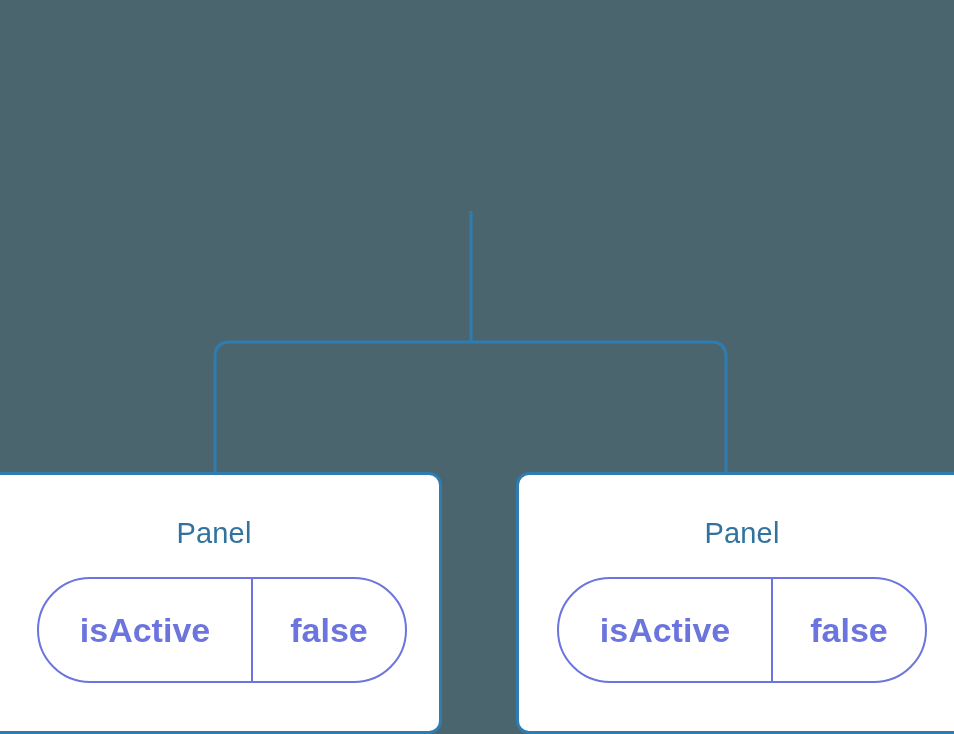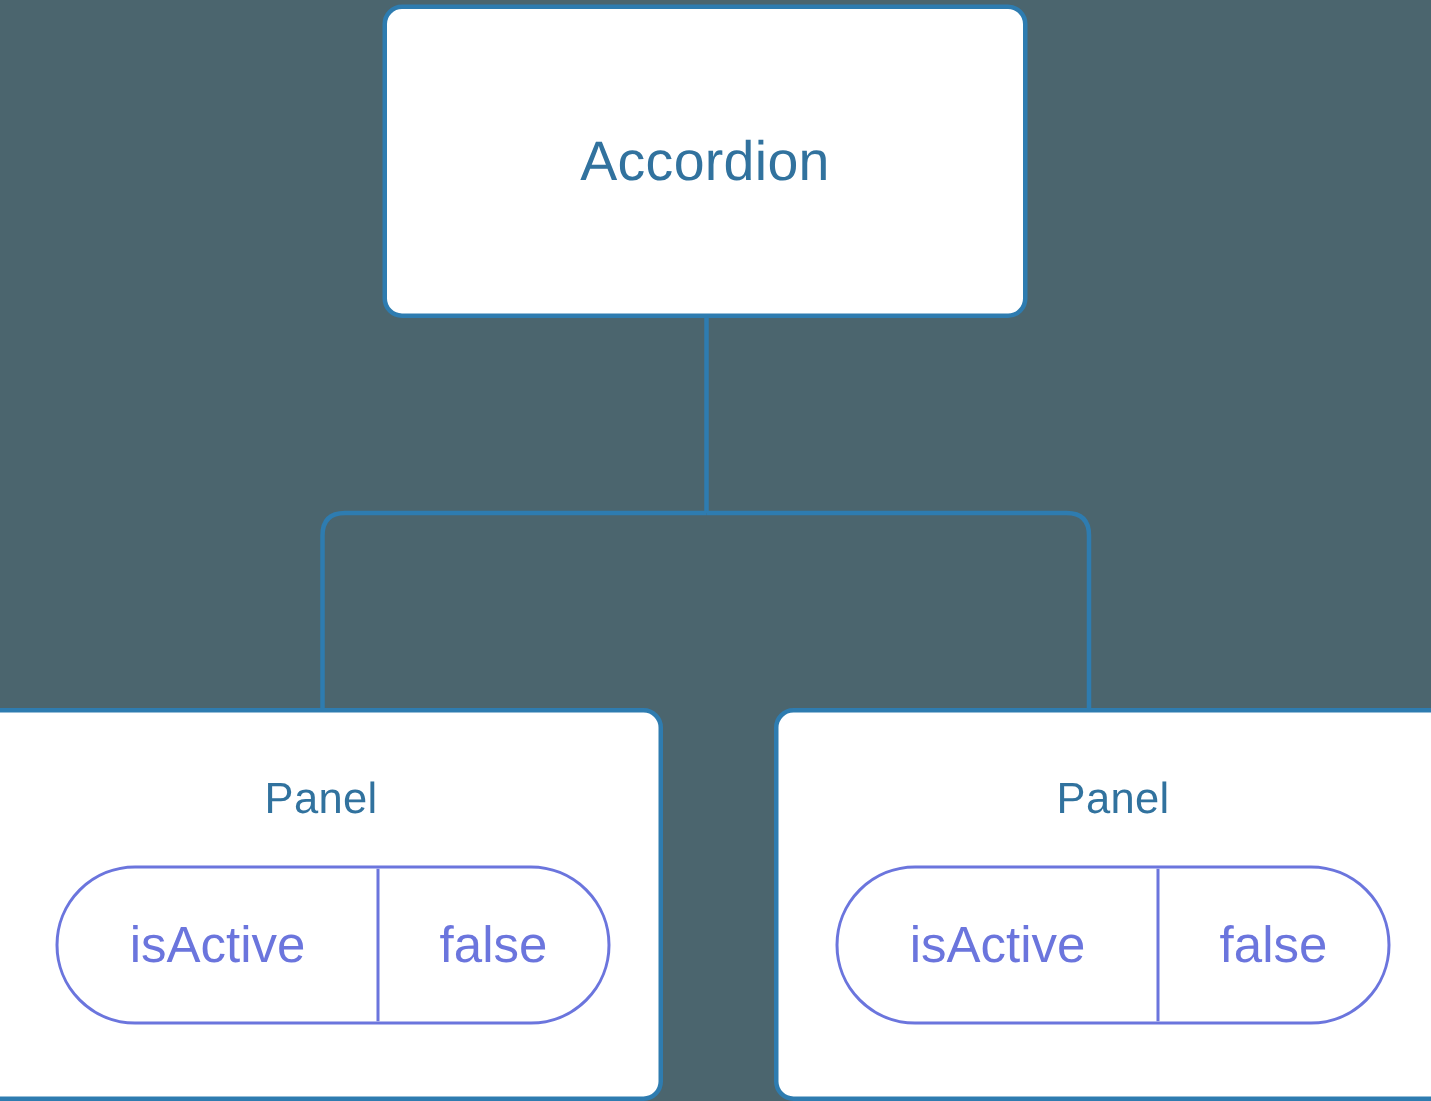--- a/index.html
+++ b/index.html
@@ -97,20 +97,21 @@
   .state-key,
   .state-value {
     display: flex;
     align-items: center;
     justify-content: center;
     color: #6b75dd;
     font-size: 34px;
     line-height: 1;
     white-space: nowrap;
     box-sizing: border-box;
+    font-weight: bold;
   }
   .state-key {
     width: 214px;
     border-right: 2.5px solid #6b75dd;
   }
   .state-value {
     width: 152px;
   }
   #node-panel-left .state-pill {
     margin-left: 16px;
@@ -126,23 +127,20 @@
 
   <svg id="edges" viewBox="0 0 954 734" width="954" height="734" xmlns="http://www.w3.org/2000/svg">
 
     <path d="M471,211 L471,342" fill="none" stroke="#2e7cb0" stroke-width="3" stroke-linecap="butt"></path>
 
     <path d="M471,342 L230,342 Q215,342 215,357 L215,474" fill="none" stroke="#2e7cb0" stroke-width="3" stroke-linecap="butt"></path>
 
     <path d="M471,342 L711,342 Q726,342 726,357 L726,474" fill="none" stroke="#2e7cb0" stroke-width="3" stroke-linecap="butt"></path>
   </svg>
 
-  <div class="node" id="node-accordion">
-    <span class="node-title">Accordion</span>
-  </div>
 
   <div class="node node-panel" id="node-panel-left">
     <span class="node-title">Panel</span>
     <div class="state-pill">
       <span class="state-key">isActive</span>
       <span class="state-value">false</span>
     </div>
   </div>
 
   <div class="node node-panel" id="node-panel-right">

